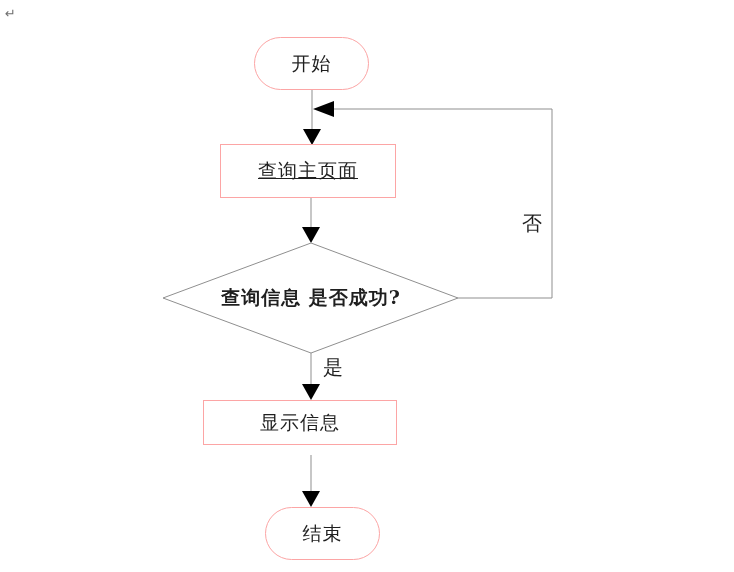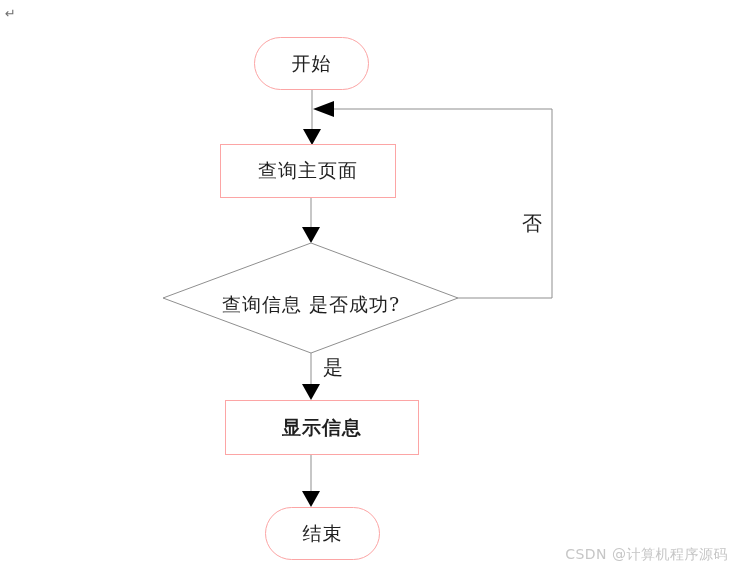--- a/index.html
+++ b/index.html
@@ -46,23 +46,23 @@
     font-family: "DejaVu Sans", sans-serif;
   }
   .watermark {
     position: absolute; right: 6px; top: 546px;
     color: #c6c6c6; font-size: 14px;
     font-family: "DejaVu Sans", "Liberation Sans", sans-serif;
     letter-spacing: 0.5px;
   }
   
   .n-start  { left: 254px; top: 37px;  width: 115px; height: 53px; }
-  .n-rect1  { left: 220px; top: 144px; width: 176px; height: 54px; }
-  .n-dlabel { left: 186px; top: 290px; width: 250px; height: 30px; }
-  .n-rect2  { left: 225px; top: 400px; width: 194px; height: 55px; font-weight: bold; }
+  .n-rect1  { left: 220px; top: 144px; width: 176px; height: 54px; text-decoration: underline; }
+  .n-dlabel { left: 186px; top: 283px; width: 250px; height: 30px; font-weight: bold; }
+  .n-rect2  { left: 203px; top: 400px; width: 194px; height: 45px; }
   .n-end    { left: 265px; top: 507px; width: 115px; height: 53px; }
   .l-yes    { left: 323px; top: 357px; }
   .l-no     { left: 522px; top: 213px; }
 </style>
 </head>
 <body>
 
 <div class="canvas">
 
   <span class="return-mark">↵</span>
@@ -106,15 +106,14 @@
   <span class="edge-label l-no">否</span>
 
   <div class="node n-rect2">
     <span>显示信息</span>
   </div>
 
   <div class="node terminator n-end">
     <span>结束</span>
   </div>
 
-  <span class="watermark">CSDN @计算机程序源码</span>
 
 </div>
 
 </body></html>

